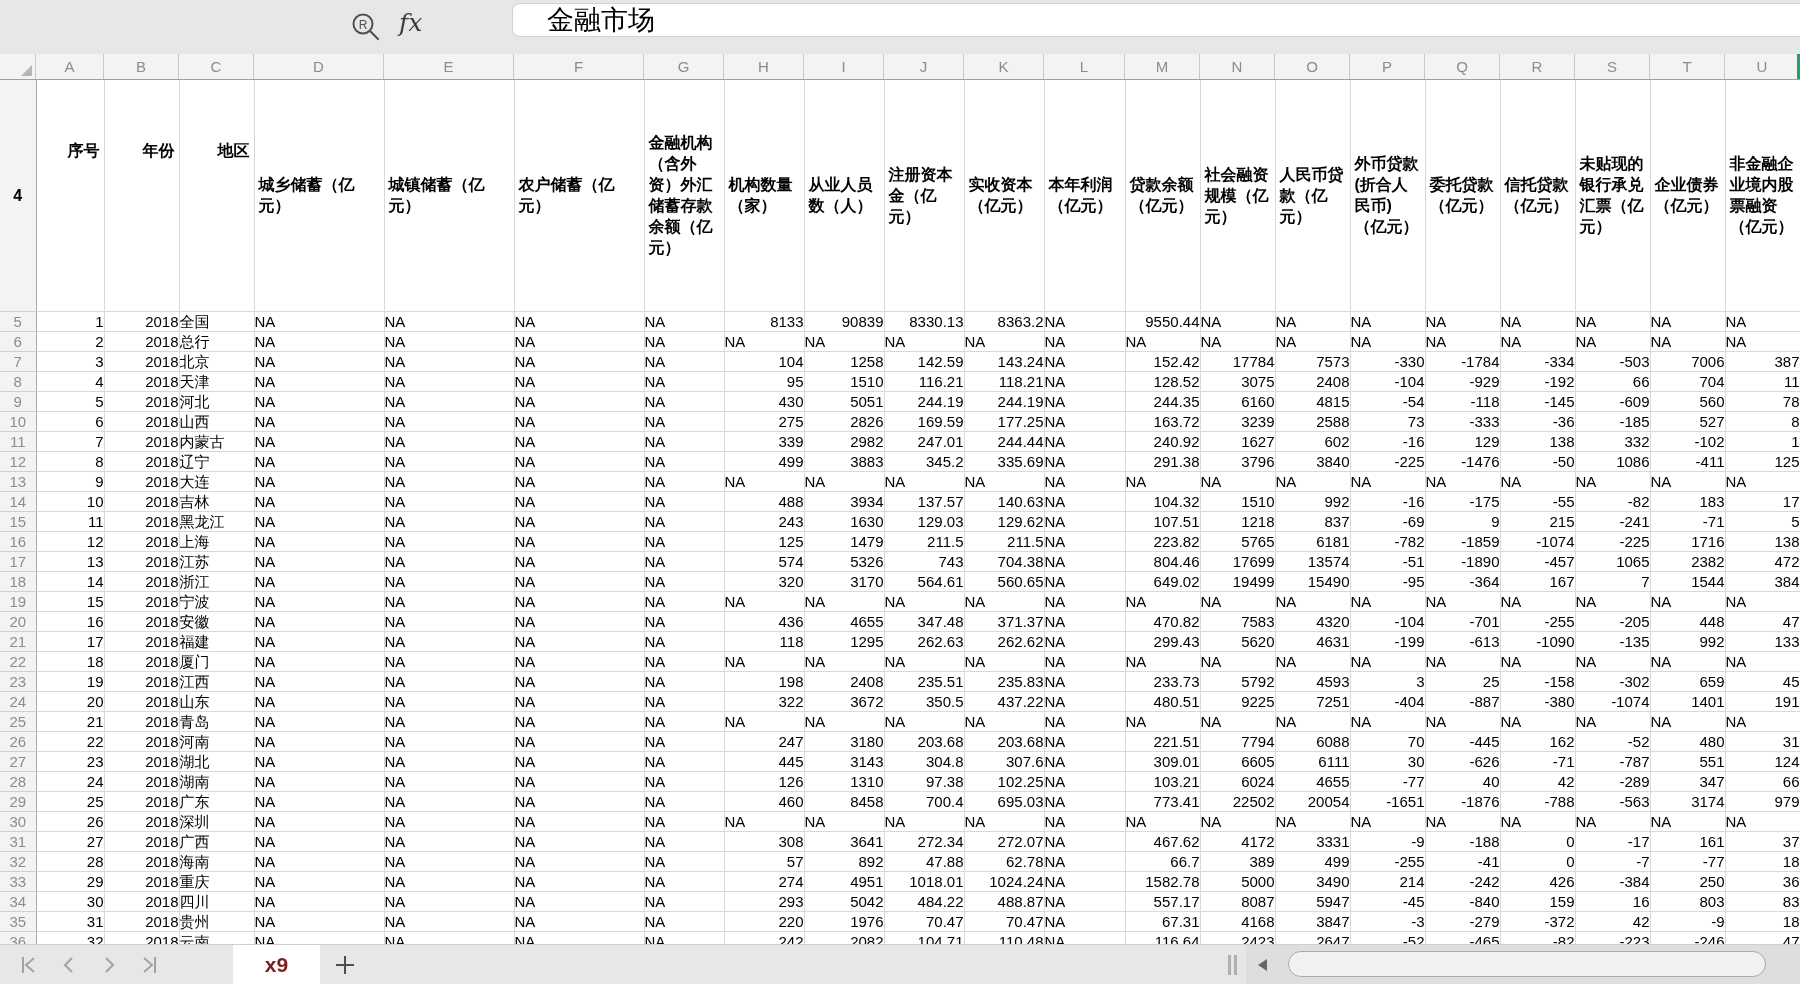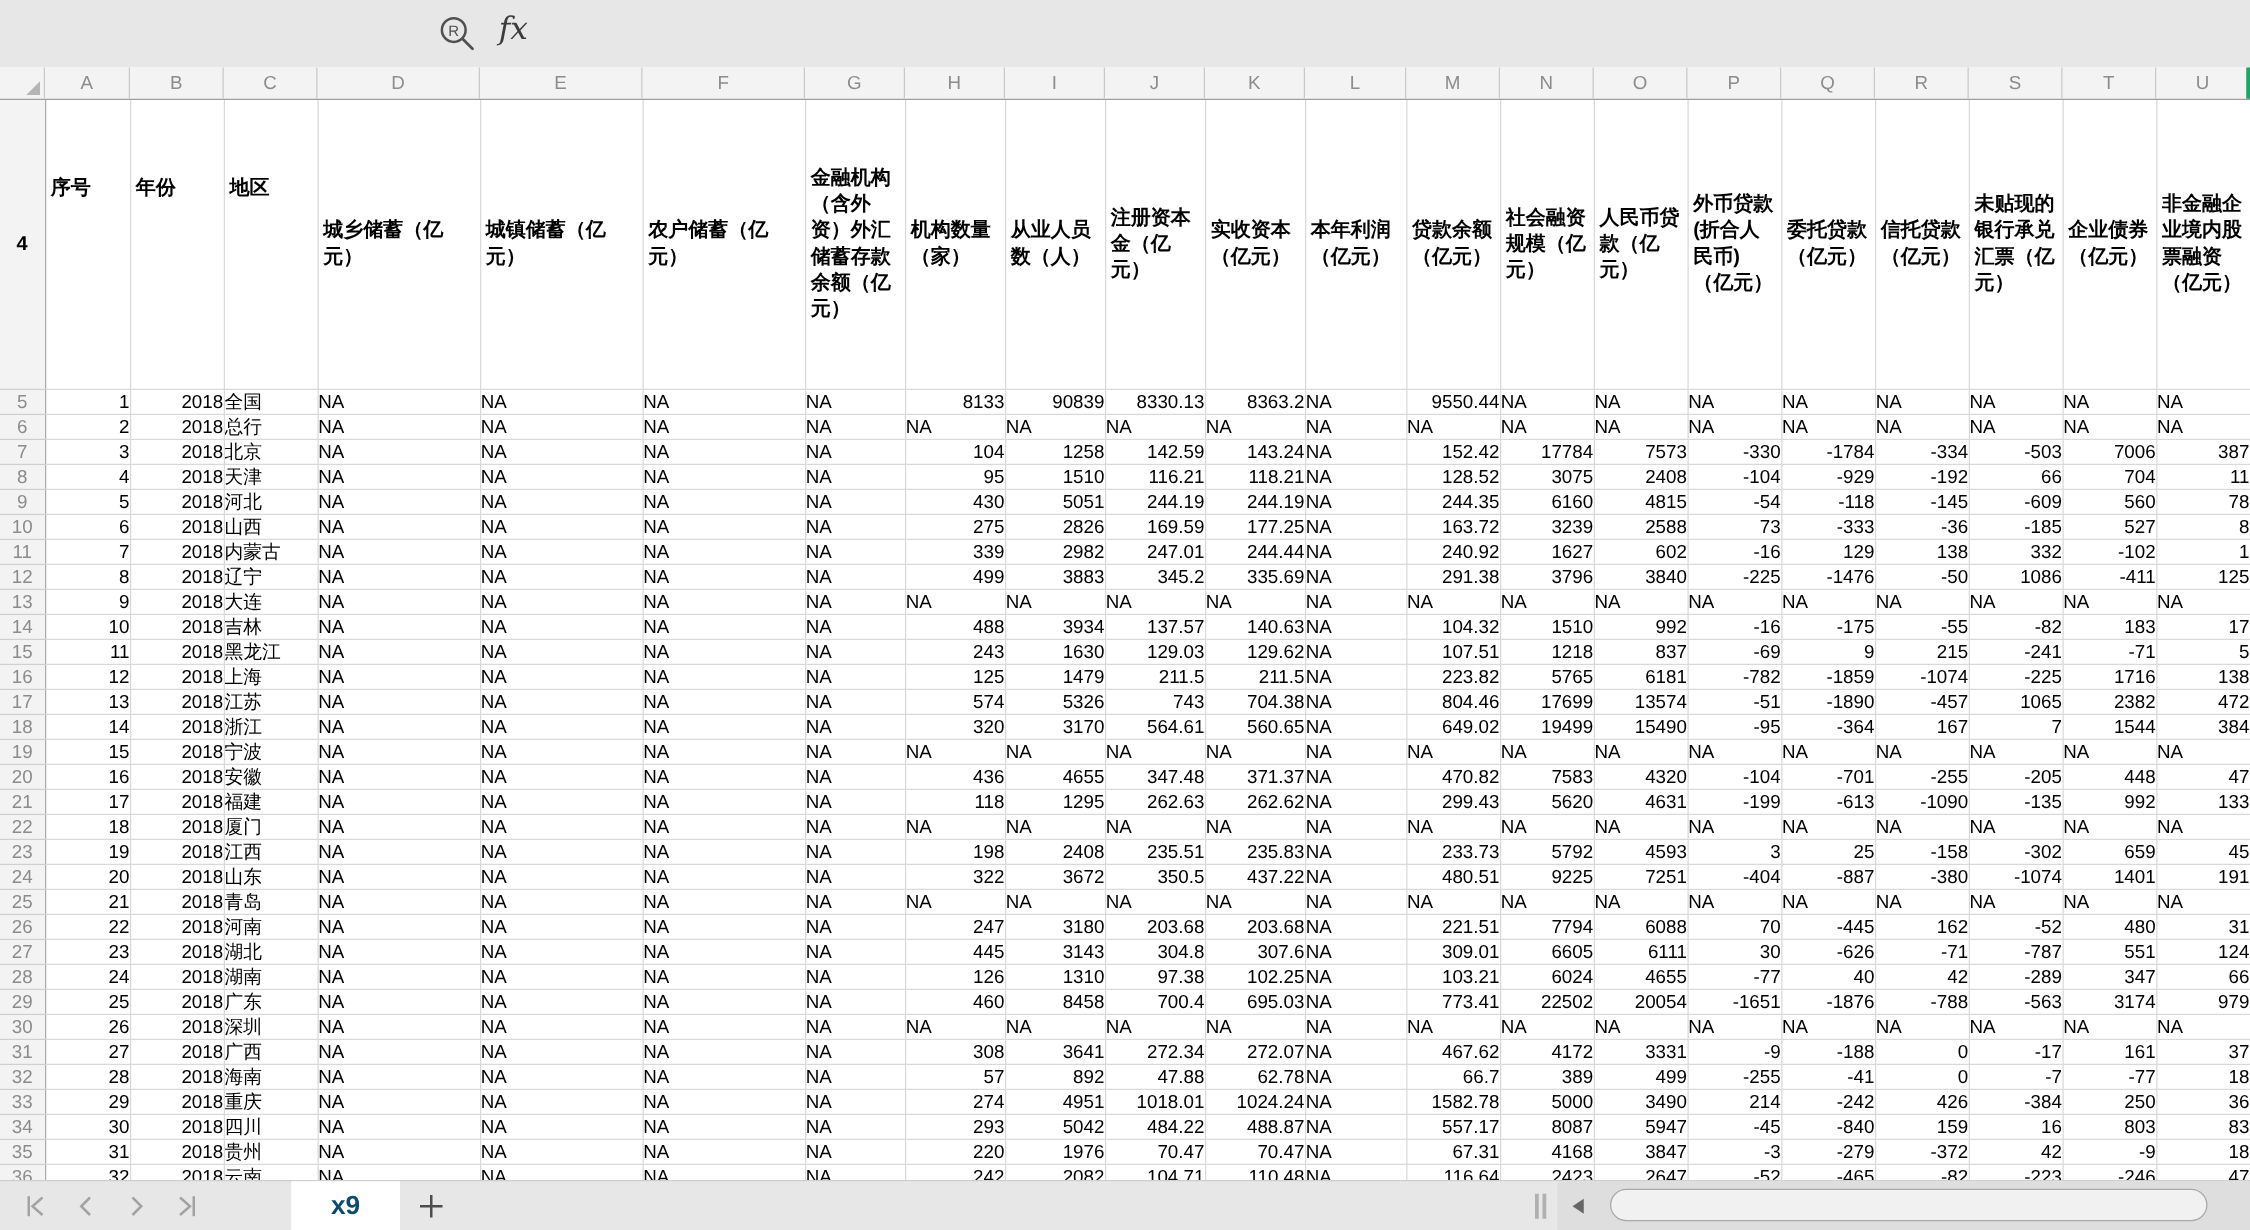--- a/index.html
+++ b/index.html
@@ -36,21 +36,21 @@
   
   .gridwrap { position:absolute; left:0; top:80px; width:1800px; height:864px; overflow:hidden; }
   table.grid { border-collapse:collapse; table-layout:fixed; width:1800px; }
   table.grid td { border-right:1px solid #d9d9d9; border-bottom:1px solid #d9d9d9;
                   box-sizing:border-box; overflow:hidden; padding:0; }
   td.rn { background:#f3f3f3; color:#8c8c8c; text-align:center; font-size:14px;
           border-right:1px solid #ababab !important; border-bottom:1px solid #cfcfcf !important; }
   tr.hrow { height:231px; }
   tr.hrow td { vertical-align:middle; font-weight:bold; font-size:16px; line-height:21px;
                color:#000; white-space:normal; word-break:break-all; padding:2px 4px; }
-  tr.hrow td.hc-abc { text-align:left; padding-bottom:92px; }
+  tr.hrow td.hc-abc { text-align:right; padding-bottom:92px; }
   tr.drow { height:20px; }
   tr.drow td { font-size:15px; line-height:19px; height:20px; white-space:nowrap; }
   td.num { text-align:right; padding:0 6px 0 2px; }
   td.txt { text-align:left; padding:0 2px 0 4px; }
 
   
   .bottombar { position:absolute; left:0; top:944px; width:1800px; height:40px; background:#e7e7e7;
                border-top:1px solid #cfcfcf; box-sizing:border-box; }
   .navbtn { position:absolute; top:9px; width:22px; height:22px; }
   .tab { position:absolute; left:233px; top:0; width:87px; height:40px; background:#fff;
@@ -69,20 +69,23 @@
 
 <div class="app">
 
   <div class="topbar">
     <svg class="magn" width="32" height="32" viewBox="0 0 32 32">
       <circle cx="13" cy="13" r="9.5" fill="none" stroke="#505050" stroke-width="2"></circle>
       <line x1="20" y1="20" x2="28" y2="28" stroke="#505050" stroke-width="2.2" stroke-linecap="round"></line>
       <text x="13" y="17.5" font-size="12" fill="#505050" text-anchor="middle" font-family="Liberation Sans, sans-serif">R</text>
     </svg>
     <div class="fx">fx</div>
+    <div class="formulabar">
+      <div class="ftext">金融市场</div>
+    </div>
   </div>
 
   <div class="colhdr" id="colhdr">
     <div class="corner" style="width: 36px;">
         <div class="tri"></div>
       </div>
   <div class="hcell" style="width: 68px;">A</div>
       <div class="hcell" style="width: 75px;">B</div>
       <div class="hcell" style="width: 75px;">C</div>
       <div class="hcell" style="width: 130px;">D</div>
@@ -936,21 +939,21 @@
     <svg class="navbtn" style="left:58px" viewBox="0 0 22 22">
         <path d="M14 4 L7 11 L14 18" fill="none" stroke="#a3a3a3" stroke-width="2"></path>
       </svg>
     <svg class="navbtn" style="left:98px" viewBox="0 0 22 22">
         <path d="M8 4 L15 11 L8 18" fill="none" stroke="#a3a3a3" stroke-width="2"></path>
       </svg>
     <svg class="navbtn" style="left:138px" viewBox="0 0 22 22">
         <path d="M17 3 V19 M6 4 L14 11 L6 18" fill="none" stroke="#a3a3a3" stroke-width="2"></path>
       </svg>
 
-    <div class="tab" id="sheettab" style="color: #0c4a6e;">x9</div>
+    <div class="tab" id="sheettab" style="color: #7f1d1d;">x9</div>
     <svg class="plus" viewBox="0 0 22 22">
         <path d="M11 2 V20 M2 11 H20" fill="none" stroke="#4d4d4d" stroke-width="2"></path>
       </svg>
 
     <div class="splitbar" style="left:1228px"></div>
     <div class="splitbar" style="left:1234px"></div>
 
     <div class="scrolltrack">
       <div class="scrollarrow"></div>
       <div class="thumb"></div>

